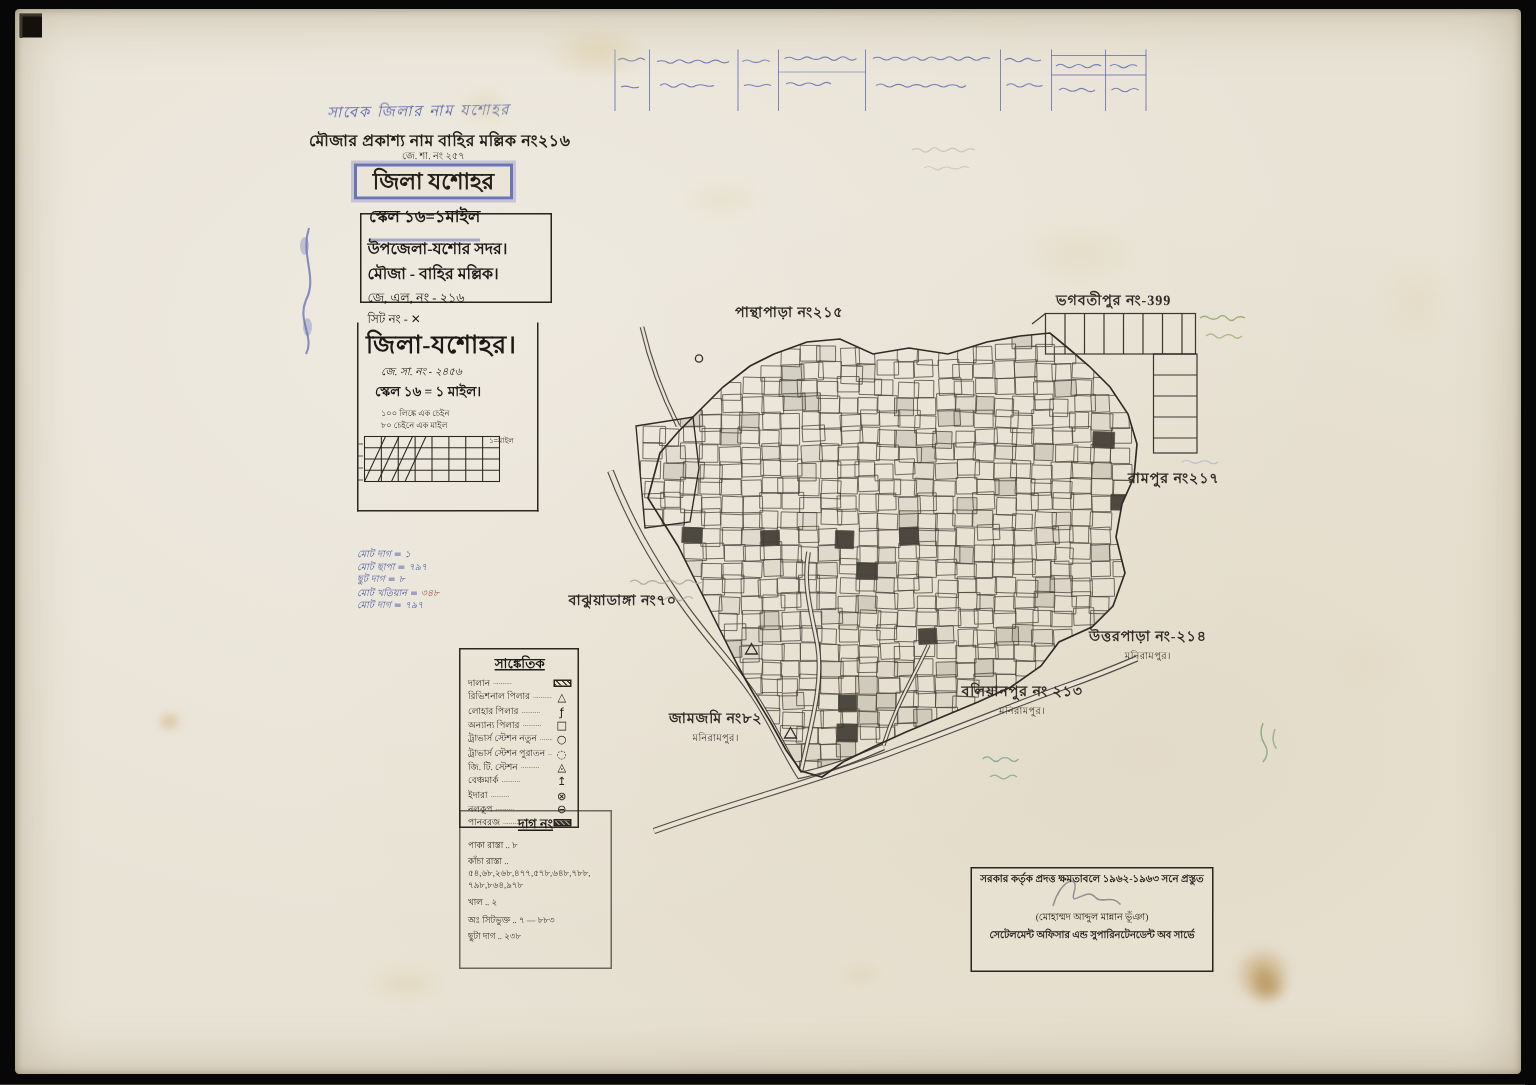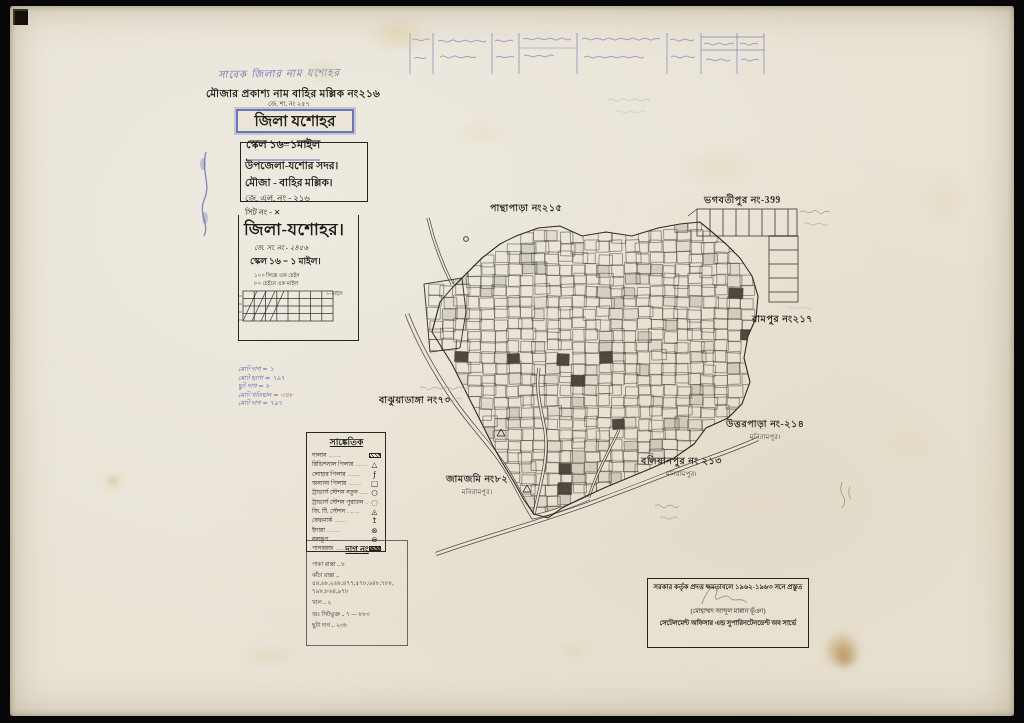--- a/index.html
+++ b/index.html
@@ -16,21 +16,21 @@
     color:#1d1b17;
   }
   .abs{position:absolute;}
   .nowrap{white-space:nowrap;}
   .stain{position:absolute;border-radius:50%;filter:blur(3px);pointer-events:none;}
   .hand{font-family:"DejaVu Sans",sans-serif;font-style:italic;color:#5560a8;filter:blur(.25px);}
   
   .hw-top{left:208px;top:60px;font-size:10px;transform:rotate(-1deg);letter-spacing:1px;}
   .mouza-title{left:196px;top:80px;font-size:10.5px;font-weight:bold;letter-spacing:.4px;color:#23201a;}
   .small-ref{left:258px;top:93px;font-size:6.5px;color:#3a362e;}
-  .district-boxed{left:226px;top:103px;width:118px;height:24px;border:2px solid #6a74b8;
+  .district-boxed{left:226px;top:103px;width:106px;height:24px;border:2px solid #6a74b8;
     box-shadow:0 0 0 2px rgba(106,116,184,.3);display:flex;align-items:center;justify-content:center;
     font-size:15px;font-weight:bold;color:#23201a;background:rgba(233,227,214,.6);}
   .scale-top{left:236px;top:130px;font-size:11px;font-weight:bold;border-bottom:2px solid rgba(106,116,184,.55);padding-bottom:4px;}
   .info-box{left:230px;top:136px;width:128px;height:60px;border:1.6px solid #26231d;padding:15px 4px;}
   .info-box .l1{font-size:10.5px;font-weight:bold;}
   .info-box .l2{font-size:10.5px;font-weight:bold;}
   .info-box .l3{font-size:8.5px;}
   .info-box .l4{font-size:8px;}
   .panel2{left:228px;top:209px;width:121px;height:126px;border:1.2px solid #2a2721;border-top:none;}
   .district-large{left:234px;top:211px;font-size:16.5px;font-weight:bold;letter-spacing:.5px;color:#1d1a15;}

